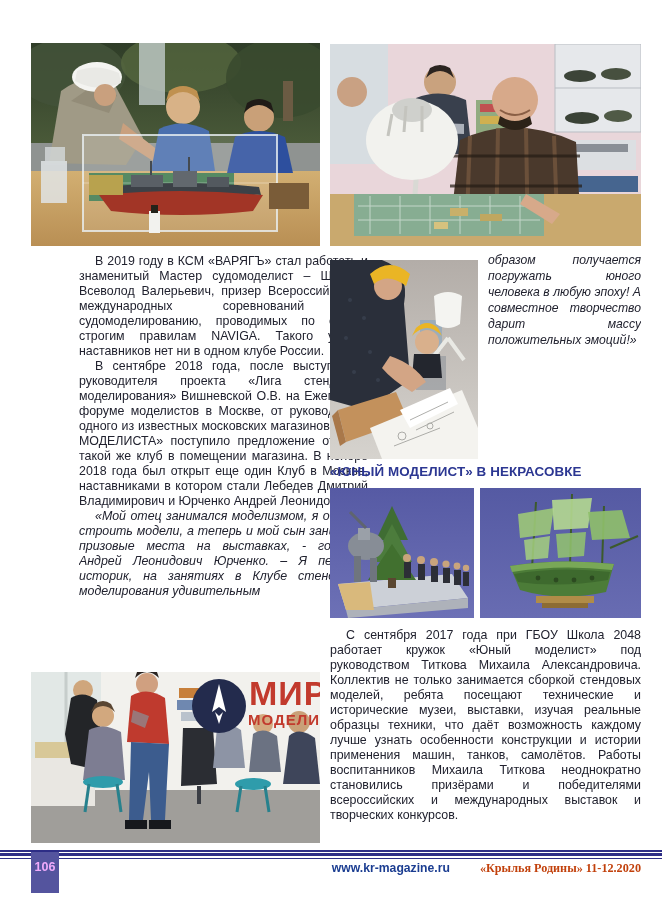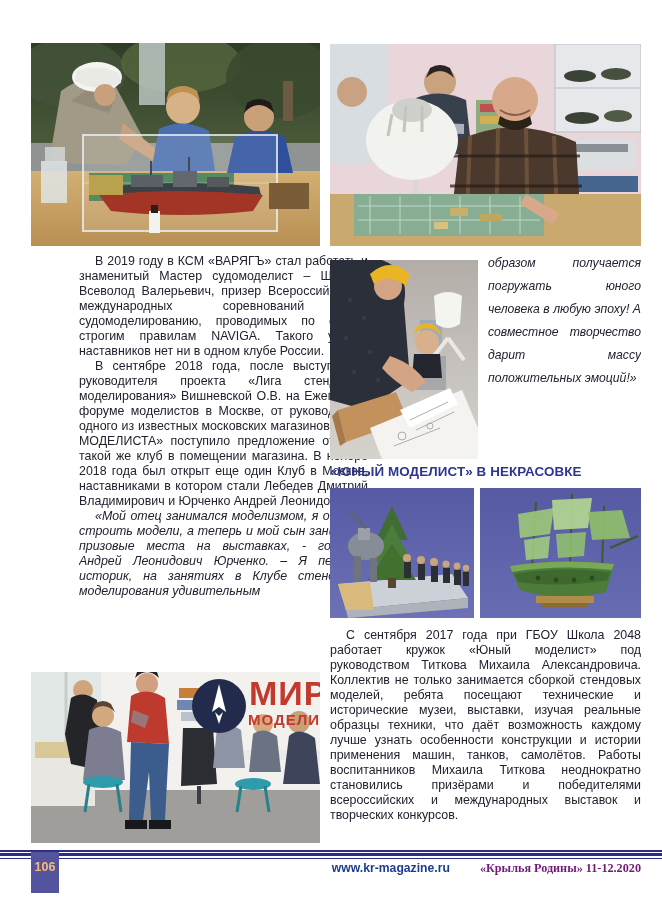--- a/index.html
+++ b/index.html
@@ -11,43 +11,43 @@
   .photo-tr{left:330px;top:44px;width:311px;height:202px;}
   .photo-bl{left:31px;top:672px;width:289px;height:171px;}
   .col-left{position:absolute;left:31px;top:254px;width:289px;height:414px;overflow:hidden;margin-left:48px;}
   .col-right{position:absolute;left:330px;top:252px;width:311px;height:603px;overflow:hidden;}
   p{margin:0;text-align:justify;font-size:12.4px;line-height:15px;}
   p.indent{text-indent:16px;}
   p.ital{font-style:italic;}
   h3{margin:9px 0 4px 0;font-size:13.4px;line-height:1.16;color:#2c3792;
      font-weight:bold;letter-spacing:.1px;}
   .float-photo{float:left;width:148px;height:199px;margin:8px 10px 5px 0;position:relative;overflow:hidden;}
-  .quote-small{font-size:12.2px;line-height:23px;}
+  .quote-small{font-size:12.2px;line-height:16px;}
   .dior-row{display:flex;gap:6px;margin-top:8px;clear:none;}
   .dior{position:relative;overflow:hidden;height:130px;}
   .dior-1{width:144px;}
   .dior-2{width:161px;}
   .rcol-head{clear:both;margin-top:24px;}
   .rcol-para{margin-top:10px;}
   
   .club-logo{position:absolute;left:160px;top:6px;width:220px;height:80px;}
   .logo-word-big{position:absolute;left:58px;top:-4px;font-size:34px;font-weight:bold;
       color:#c23a2d;letter-spacing:1px;white-space:nowrap;}
   .logo-word-small{position:absolute;left:57px;top:33px;font-size:15px;font-weight:bold;
       color:#c23a2d;letter-spacing:1px;white-space:nowrap;}
   
   .rule{position:absolute;left:0;right:0;background:#2d2d86;}
   .rule-a{top:850px;height:1.6px;}
   .rule-b{top:853px;height:3.4px;}
   .rule-c{top:858px;height:1.1px;}
   .page-num-box{position:absolute;left:31px;top:852px;width:28px;height:41px;background:#54549e;
-      color:#fdba74;font-weight:bold;font-size:12.5px;text-align:center;line-height:30px;}
+      color:#f0abfc;font-weight:bold;font-size:12.5px;text-align:center;line-height:30px;}
   .footer-line{position:absolute;right:21px;top:861px;white-space:nowrap;font-size:12.2px;font-weight:bold;}
   .footer-url{color:#1b3d91;margin-right:30px;}
-  .footer-issue{color:#701a75;font-family:"Liberation Serif",serif;}
+  .footer-issue{color:#c2410c;font-family:"Liberation Serif",serif;}
 </style>
 </head>
 <body>
 
 <div class="page">
 
   <div class="photo photo-tl">
     <svg width="289" height="203" viewBox="0 0 289 203">
       <defs>
         <linearGradient id="g-trees" x1="0" y1="0" x2="0" y2="1">

